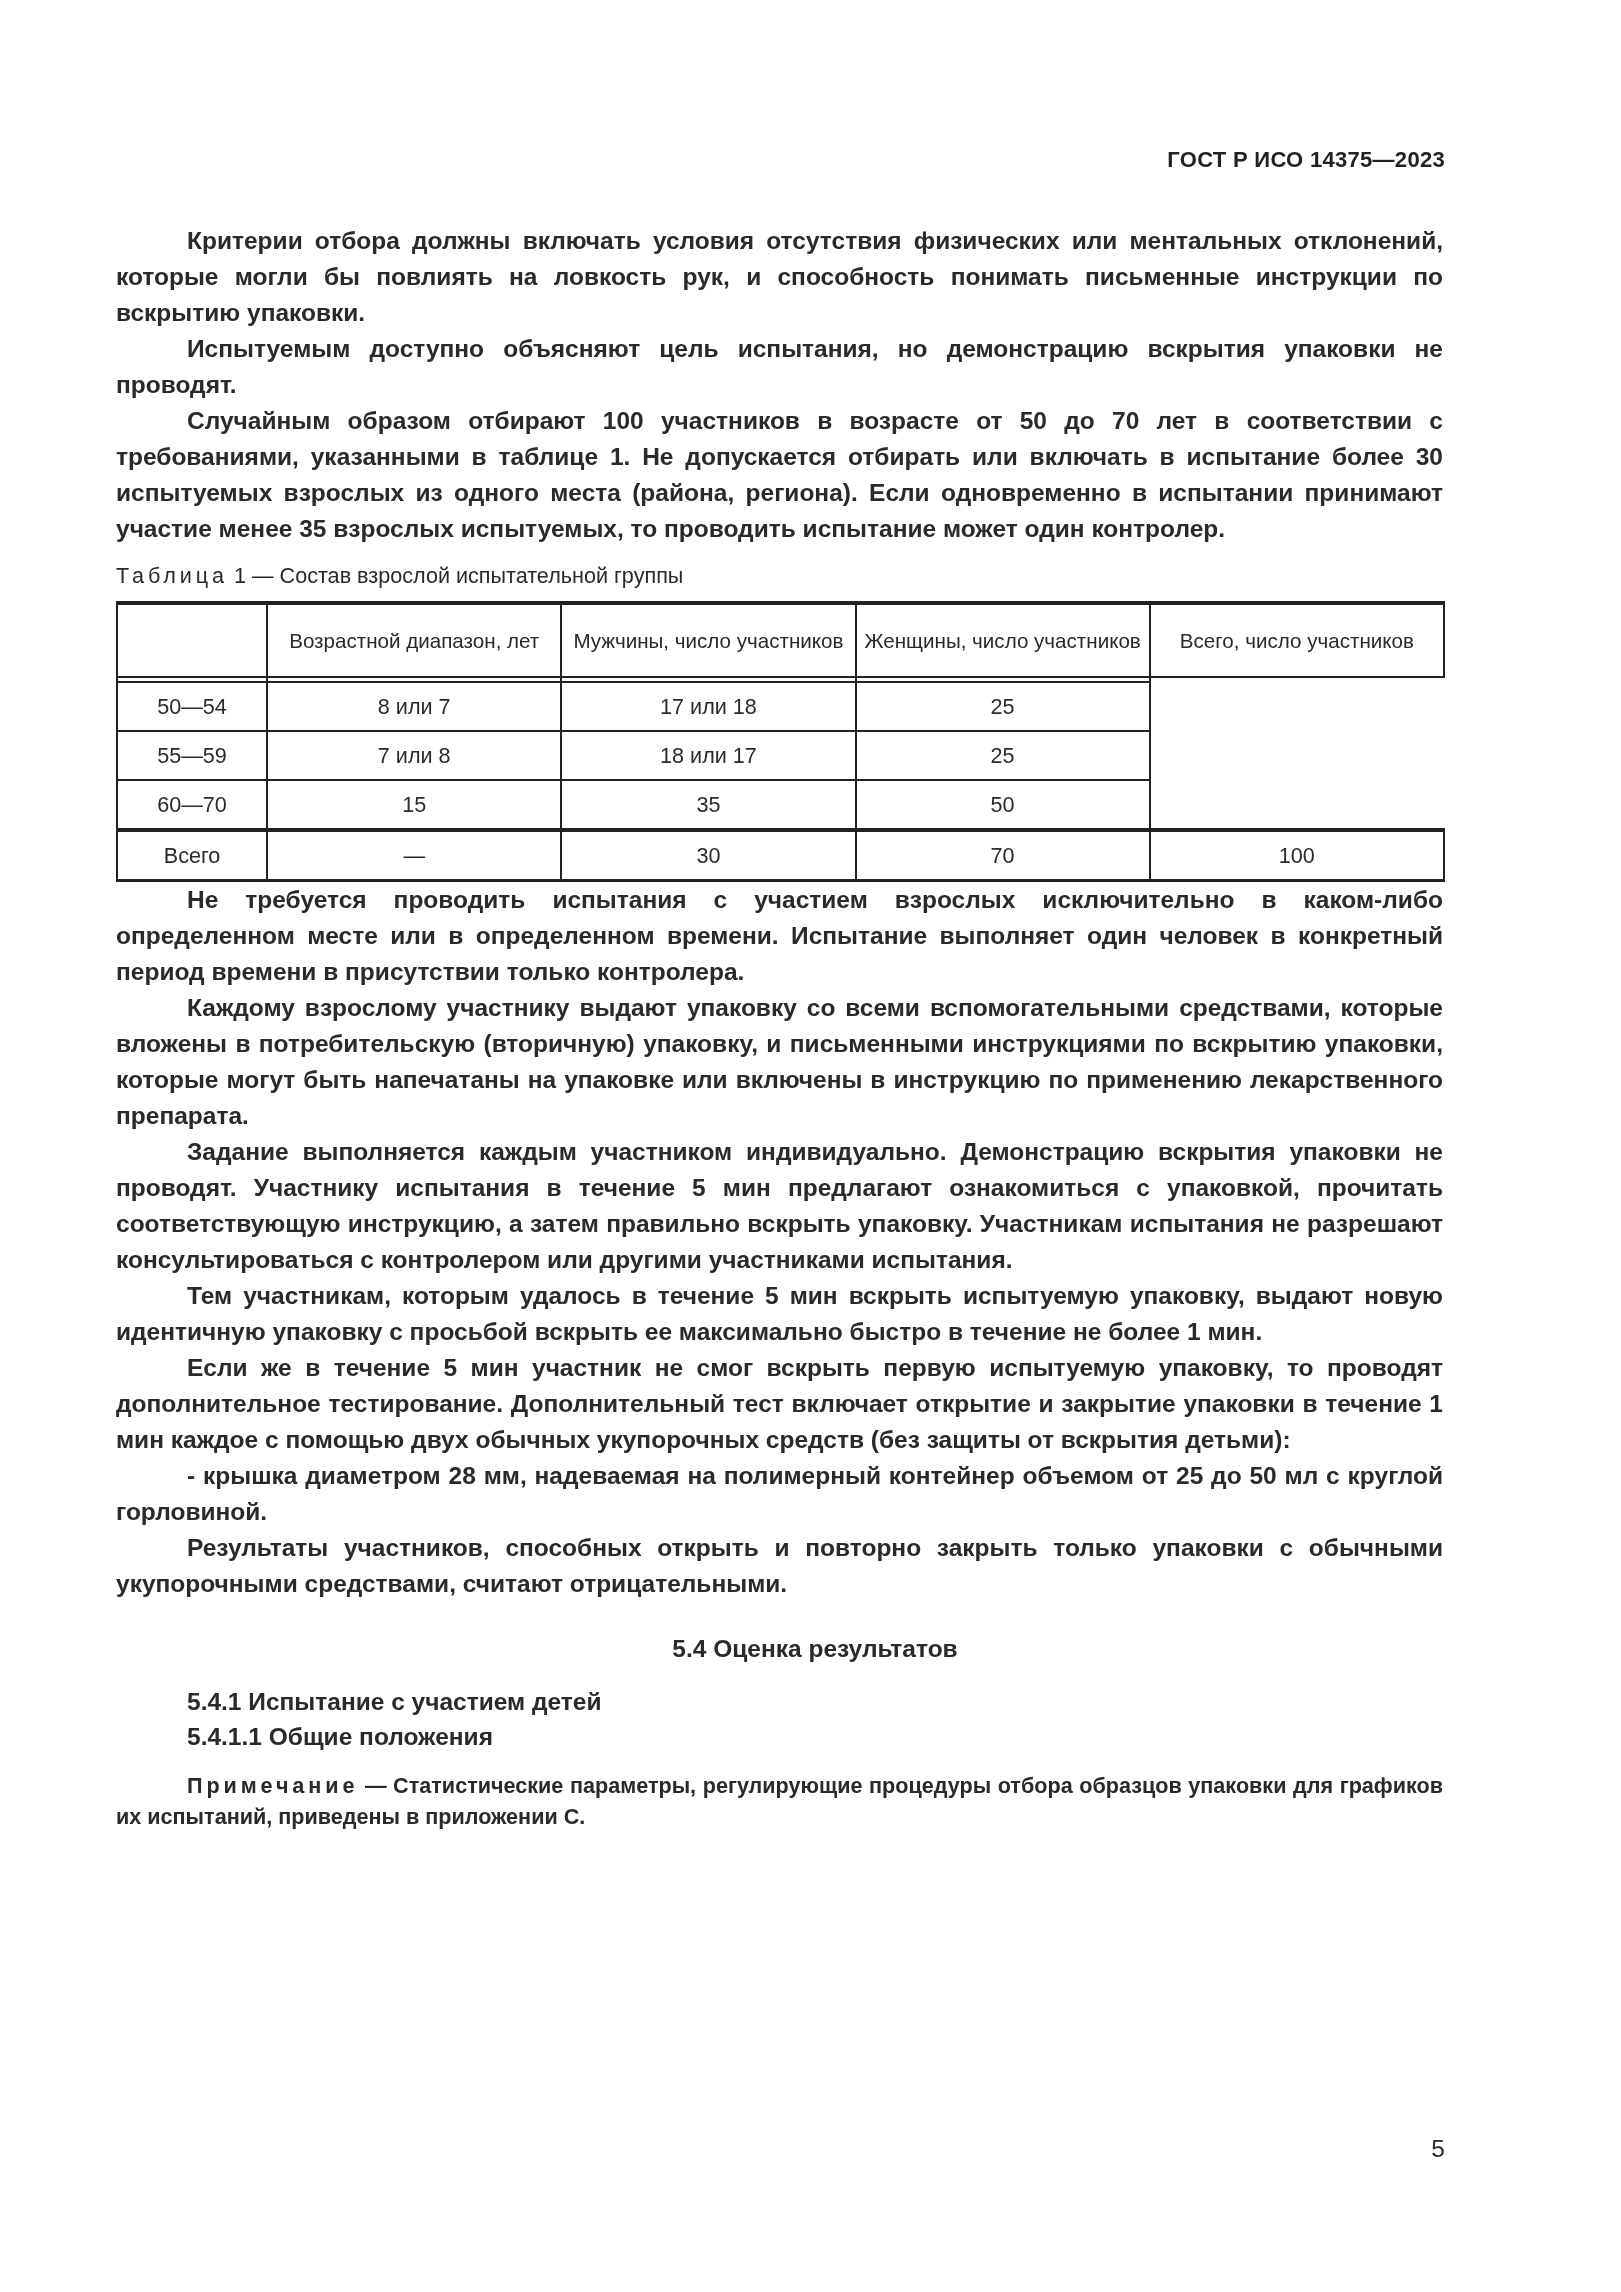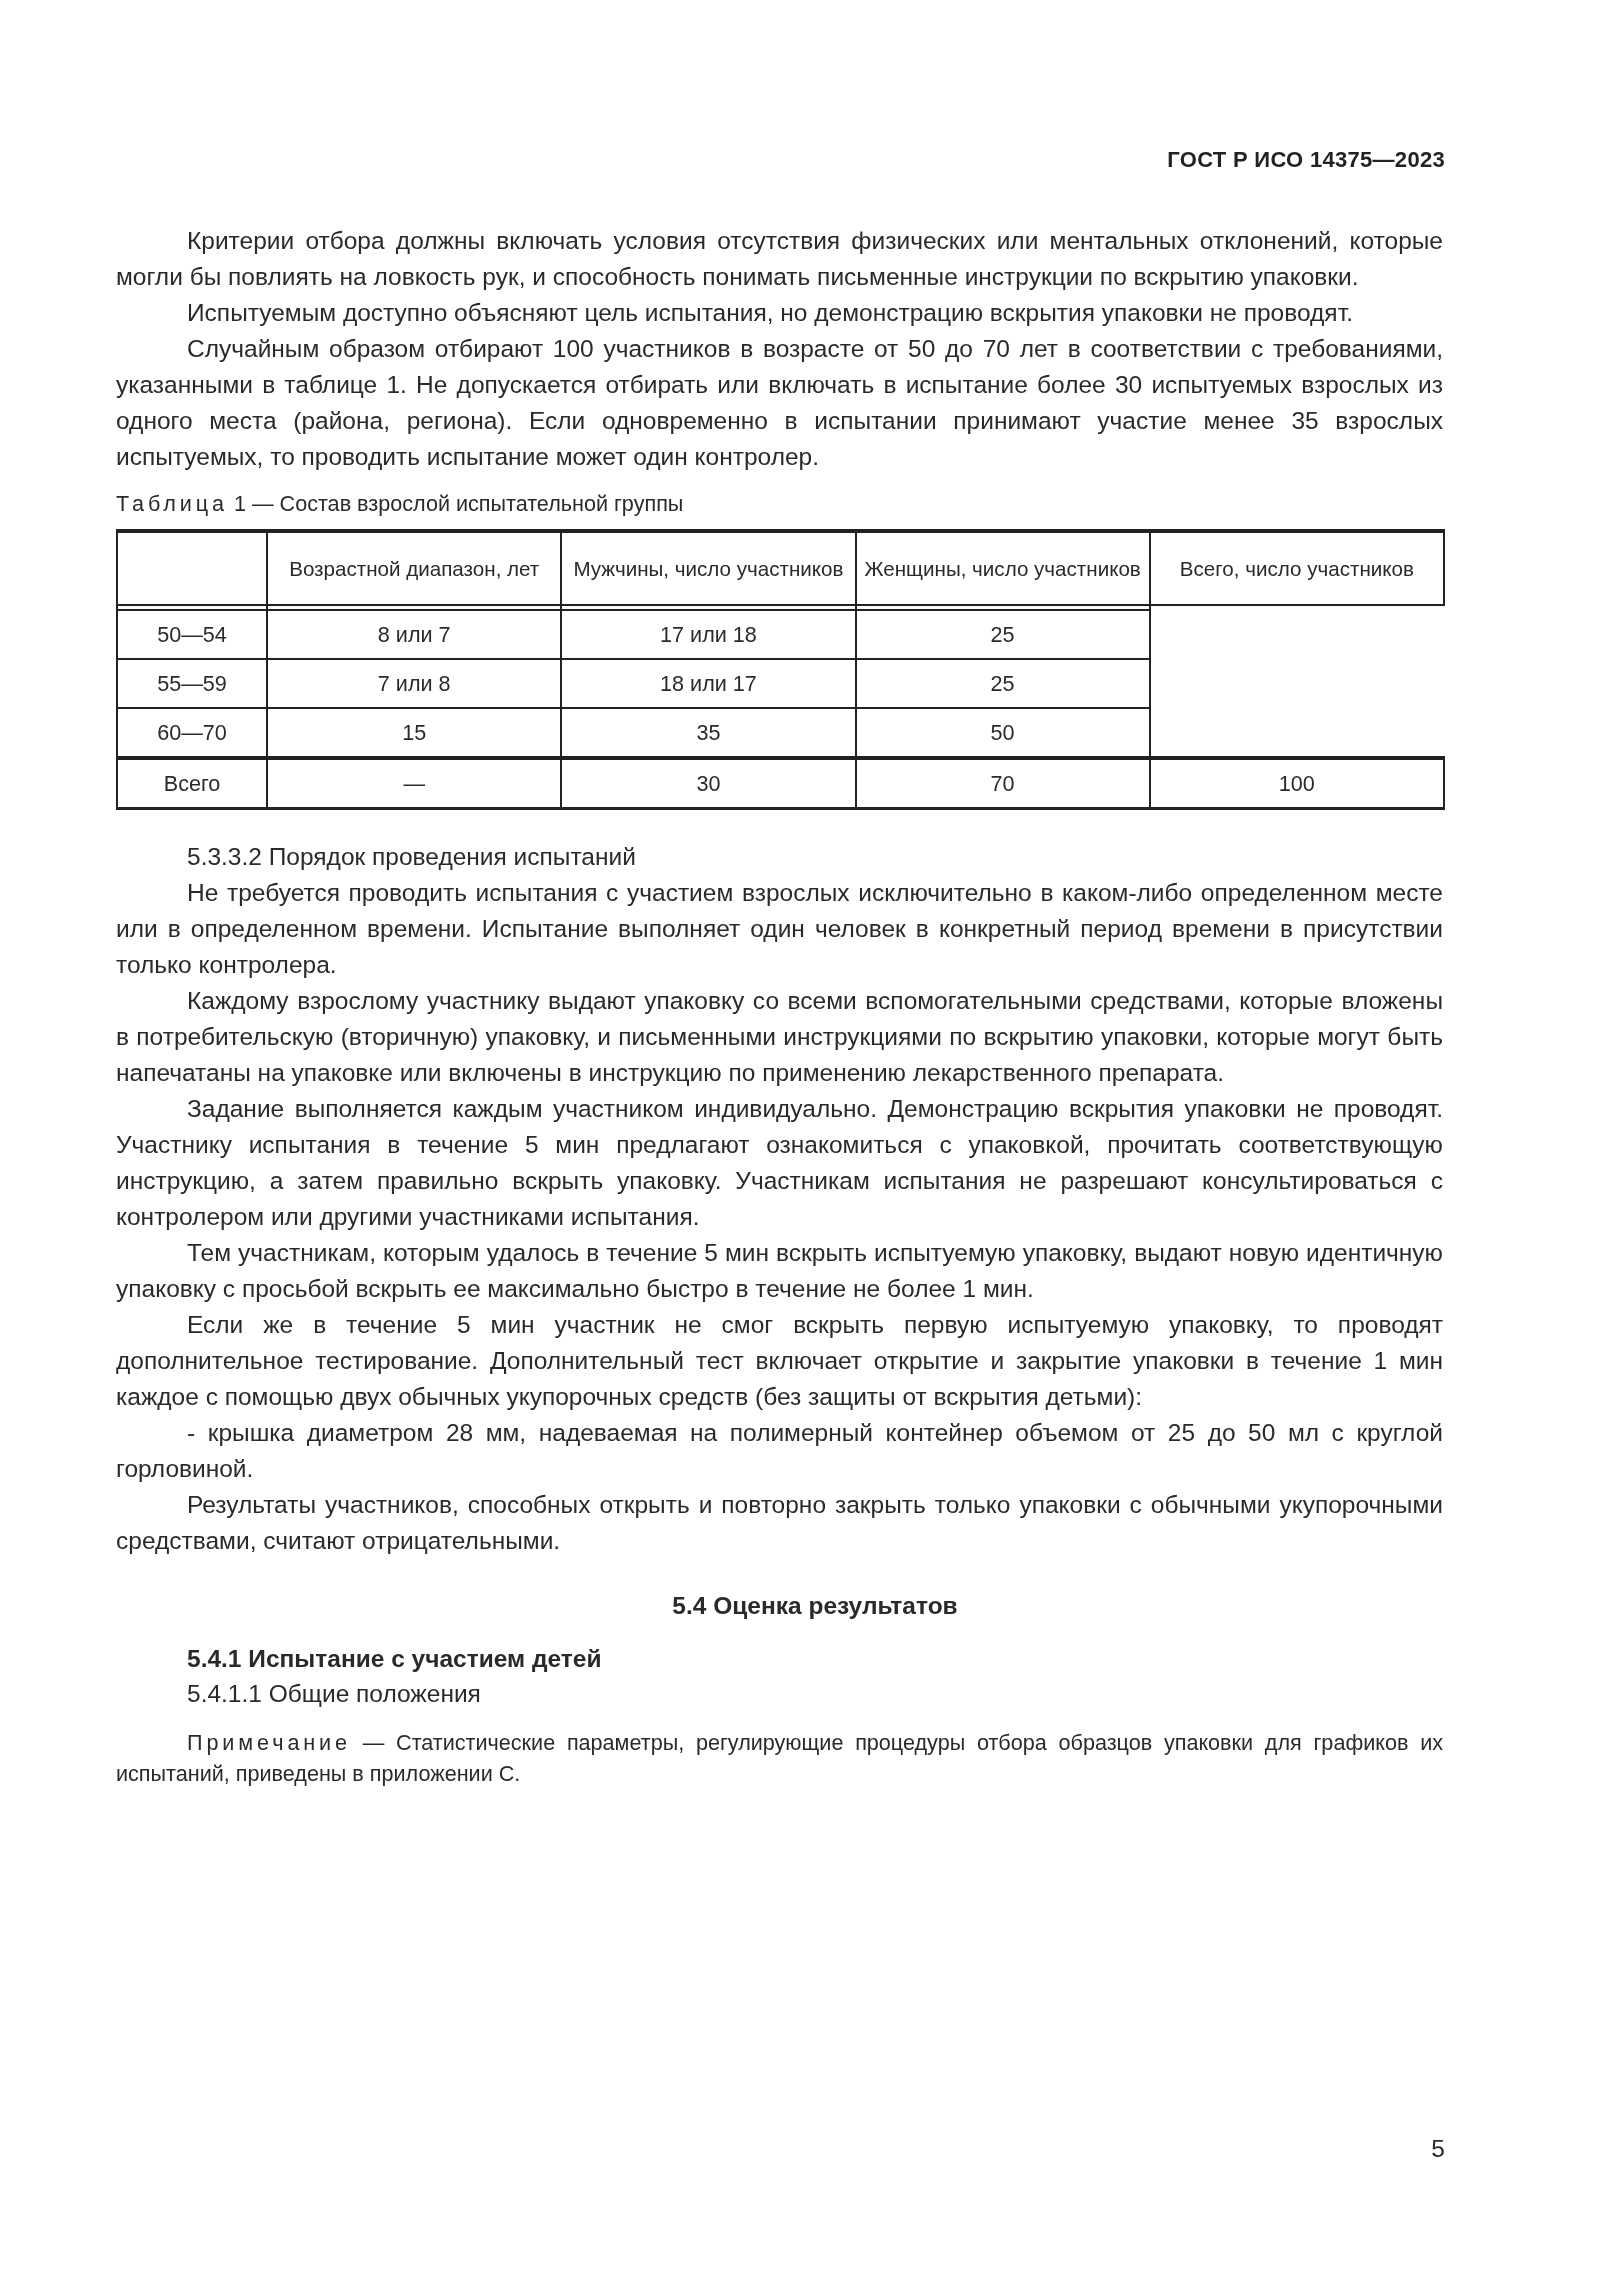--- a/index.html
+++ b/index.html
@@ -2,21 +2,21 @@
 <html><head>
 <meta charset="utf-8">
 <style>
   html, body { margin: 0; padding: 0; background: #ffffff; }
   body { width: 1621px; height: 2293px; position: relative; overflow: hidden;
          font-family: "Liberation Sans", "DejaVu Sans", sans-serif; color: #2a2a2a; }
   .page { position: absolute; left: 0; top: 0; width: 1621px; height: 2293px; }
   .header { position: absolute; right: 176px; top: 147px; font-weight: bold; font-size: 22px;
             letter-spacing: 0.3px; color: #222; }
   .body { position: absolute; left: 116px; top: 223px; width: 1327px; font-size: 24.5px; line-height: 36px; }
-  p { margin: 0; text-align: justify; }
+  p { margin: 0; text-align: justify; font-weight: bold; }
   .ind { text-indent: 71px; }
   .caption { margin-top: 13.7px; font-size: 21.6px; line-height: 29px; }
   .spaced { letter-spacing: 3.9px; }
   table { border-collapse: collapse; width: 1329px; margin-top: 11.8px; font-size: 21.6px; }
   td, th { border: 2px solid #222; text-align: center; vertical-align: middle; font-weight: normal; }
   thead th { height: 63px; line-height: 26.5px; font-size: 20.6px; padding: 3.9px 5.9px; }
   table { border-top: 4.9px solid #222; border-bottom: 3.9px solid #222; }
   .hdrsep td { height: 2.9px; padding: 0; border-left: 2px solid #222; border-right: 2px solid #222; }
   tbody tr.data td { height: 45px; }
   tbody tr.total td { height: 45px; border-top: 4.9px solid #222; }
@@ -87,21 +87,20 @@
         <tr class="total">
           <td>Всего</td>
           <td>—</td>
           <td>30</td>
           <td>70</td>
           <td>100</td>
         </tr>
       </tbody>
     </table>
 
-    <p class="sub" style="margin-top:29px">5.3.3.2 Порядок проведения испытаний</p>
     <p class="ind">Не требуется проводить испытания с участием взрослых исключительно в каком-либо определенном месте или в определенном времени. Испытание выполняет один человек в конкретный период времени в присутствии только контролера.</p>
     <p class="ind">Каждому взрослому участнику выдают упаковку со всеми вспомогательными средствами, которые вложены в потребительскую (вторичную) упаковку, и письменными инструкциями по вскрытию упаковки, которые могут быть напечатаны на упаковке или включены в инструкцию по применению лекарственного препарата.</p>
     <p class="ind">Задание выполняется каждым участником индивидуально. Демонстрацию вскрытия упаковки не проводят. Участнику испытания в течение 5 мин предлагают ознакомиться с упаковкой, прочитать соответствующую инструкцию, а затем правильно вскрыть упаковку. Участникам испытания не разрешают консультироваться с контролером или другими участниками испытания.</p>
     <p class="ind">Тем участникам, которым удалось в течение 5 мин вскрыть испытуемую упаковку, выдают новую идентичную упаковку с просьбой вскрыть ее максимально быстро в течение не более 1 мин.</p>
     <p class="ind">Если же в течение 5 мин участник не смог вскрыть первую испытуемую упаковку, то проводят дополнительное тестирование. Дополнительный тест включает открытие и закрытие упаковки в течение 1 мин каждое с помощью двух обычных укупорочных средств (без защиты от вскрытия детьми):</p>
     <p class="ind">- крышка диаметром 28 мм, надеваемая на полимерный контейнер объемом от 25 до 50 мл с круглой горловиной.</p>
     <p class="ind">Результаты участников, способных открыть и повторно закрыть только упаковки с обычными укупорочными средствами, считают отрицательными.</p>
 
     <h3 class="sec-gap">5.4 Оценка результатов</h3>
     <h3 class="h3b">5.4.1 Испытание с участием детей</h3>

